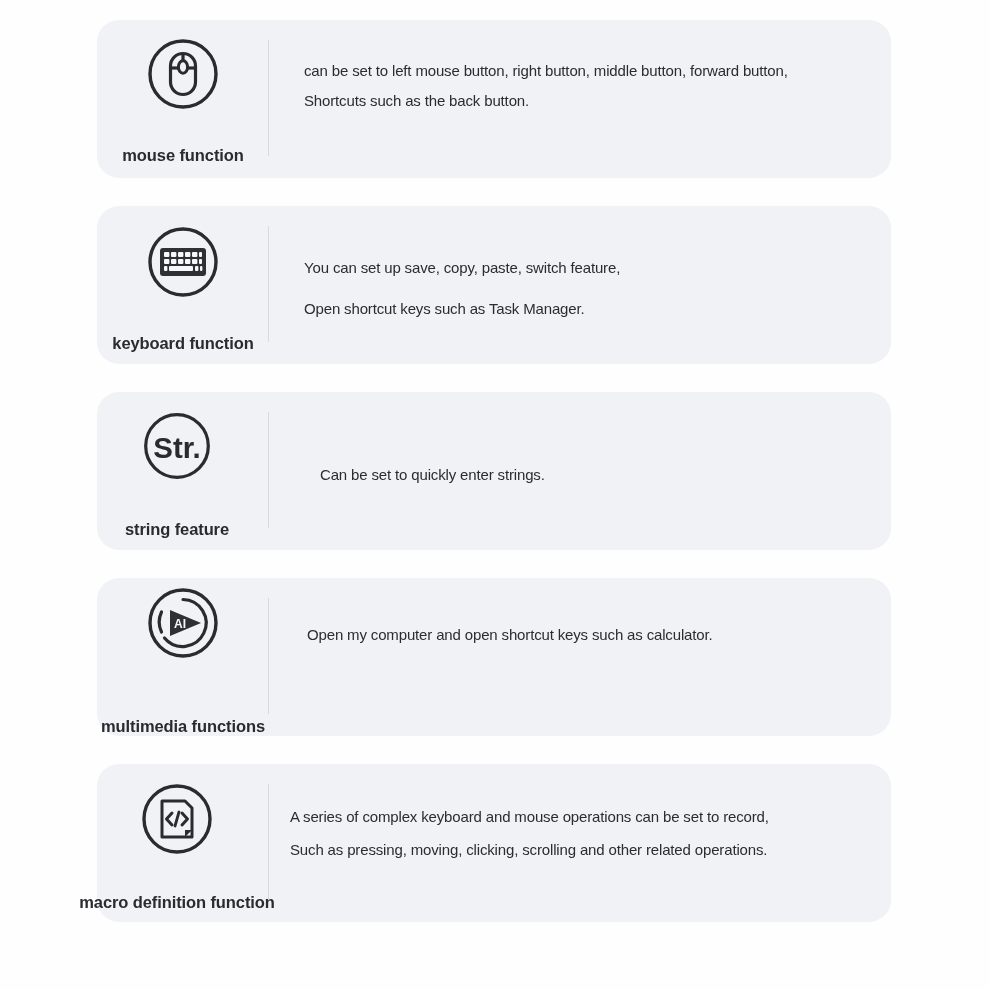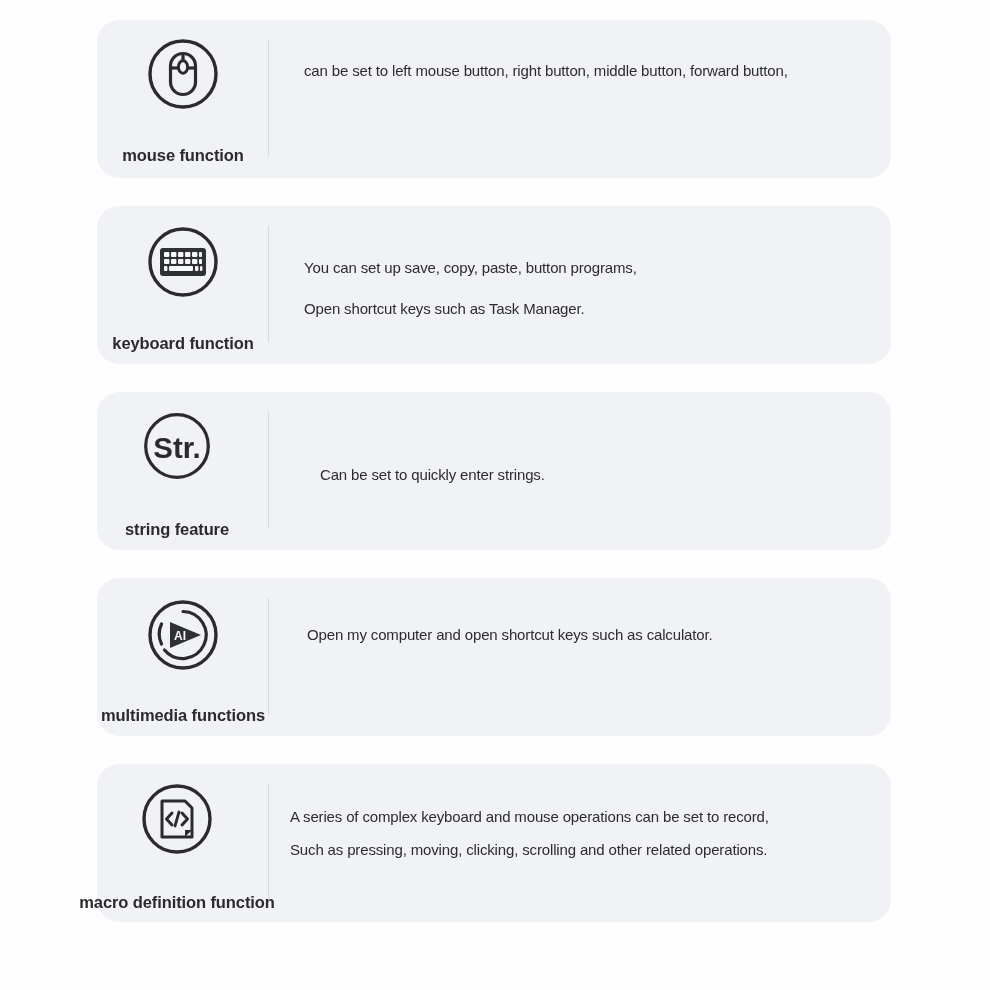--- a/index.html
+++ b/index.html
@@ -99,21 +99,21 @@
   .card-mouse .card-left  { padding-bottom: 4px; }
   .card-keyboard .card-right { padding-top: 52px; }
   .card-keyboard .desc-line { margin-bottom: 22px; }
   .card-string .card-right { padding-top: 73px; padding-left: 63px; }
   .card-multimedia .card-right { padding-top: 47px; padding-left: 38px; }
   .card-multimedia .desc-line { margin-bottom: 14px; }
   .card-macro .card-right { padding-top: 43px; padding-left: 33px; }
   .card-macro .desc-line { margin-bottom: 14px; }
   .card-macro .card-left { width: 160px; flex: 0 0 160px; }
   .card-macro .divider { left: 171px; }
-  .card-multimedia .card-left { width: 172px; flex: 0 0 172px; }
+  .card-multimedia .card-left { width: 172px; flex: 0 0 172px; justify-content: space-between; }
   .card-string .card-left { width: 160px; flex: 0 0 160px; }
 
   .card-string .icon-wrap,
   .card-string .icon-wrap svg { width: 74px; height: 74px; }
   .card-macro .card-label { margin-top: 11px; }
   .card-multimedia .card-label { margin-top: 8px; }
   .card-string .card-label { margin-top: 13px; }
 </style>
 </head>
 <body>
@@ -130,20 +130,21 @@
             <path d="M26.5 33 H51.5" fill="none" stroke="#2b2b2f" stroke-width="3.2"></path>
             <path d="M39 18.5 V28" fill="none" stroke="#2b2b2f" stroke-width="3.2"></path>
             <ellipse cx="39" cy="32" rx="4.6" ry="6.2" fill="#f1f2f6" stroke="#2b2b2f" stroke-width="3"></ellipse>
           </svg>
         </span>
         <div class="card-label">mouse function</div>
       </div>
       <div class="divider"></div>
       <div class="card-right">
         <div class="desc-line">can be set to left mouse button, right button, middle button, forward button,</div>
+        <div class="desc-line">Shortcuts such as the back button.</div>
       </div>
     </div>
 
     <div class="feature-card card-keyboard">
       <div class="card-left">
         <span class="icon-wrap">
           <svg viewBox="0 0 78 78" xmlns="http://www.w3.org/2000/svg">
             <circle cx="39" cy="39" r="33" fill="none" stroke="#2b2b2f" stroke-width="3.4"></circle>
             <rect x="16" y="25" width="46" height="28" rx="3" ry="3" fill="#2f3034"></rect>
             <g fill="#f7f8fa">
@@ -163,21 +164,21 @@
               <rect x="25" y="43" width="24" height="5" rx="1"></rect>
               <rect x="51" y="43" width="3.4" height="5" rx="1"></rect>
               <rect x="56" y="43" width="2.4" height="5" rx="1"></rect>
             </g>
           </svg>
         </span>
         <div class="card-label">keyboard function</div>
       </div>
       <div class="divider"></div>
       <div class="card-right">
-        <div class="desc-line">You can set up save, copy, paste, button programs,</div>
+        <div class="desc-line">You can set up save, copy, paste, switch feature,</div>
         <div class="desc-line">Open shortcut keys such as Task Manager.</div>
       </div>
     </div>
 
     <div class="feature-card card-string">
       <div class="card-left">
         <span class="icon-wrap">
           <svg viewBox="0 0 78 78" xmlns="http://www.w3.org/2000/svg">
             <circle cx="39" cy="39" r="33" fill="none" stroke="#2b2b2f" stroke-width="3.4"></circle>
             <text x="39" y="52" text-anchor="middle" font-family="Liberation Sans, sans-serif" font-size="31" font-weight="bold" fill="#2b2b2f">Str.</text>

